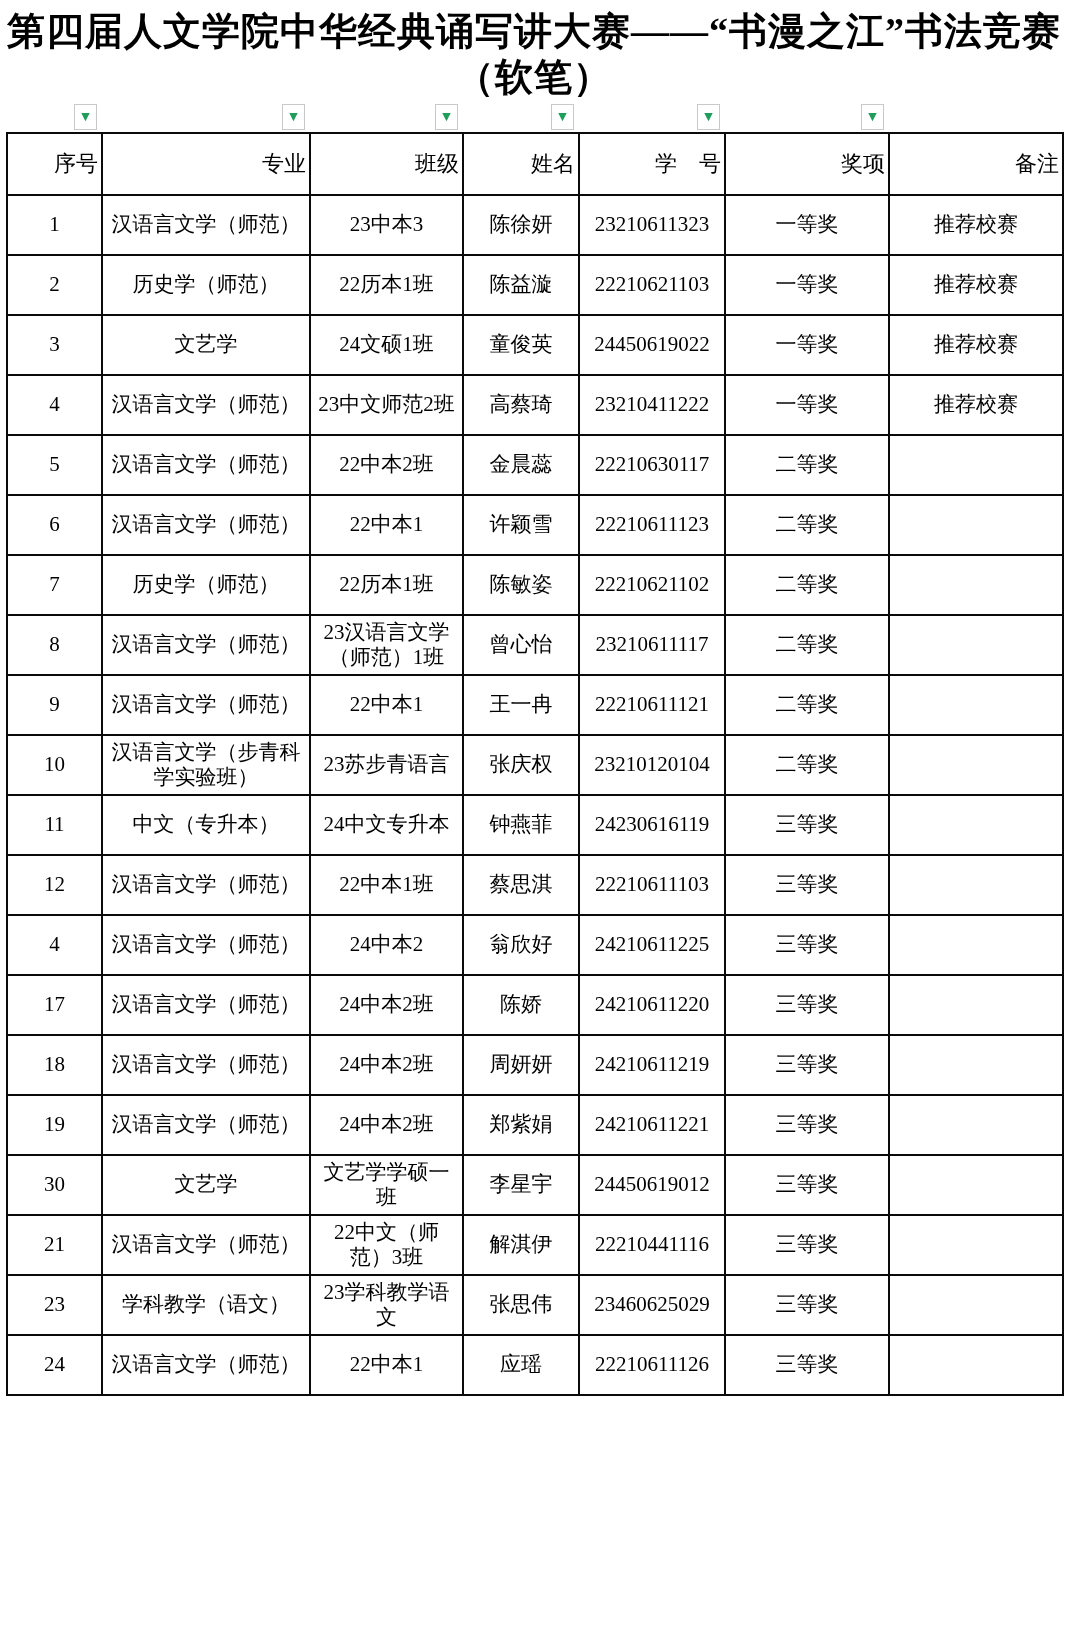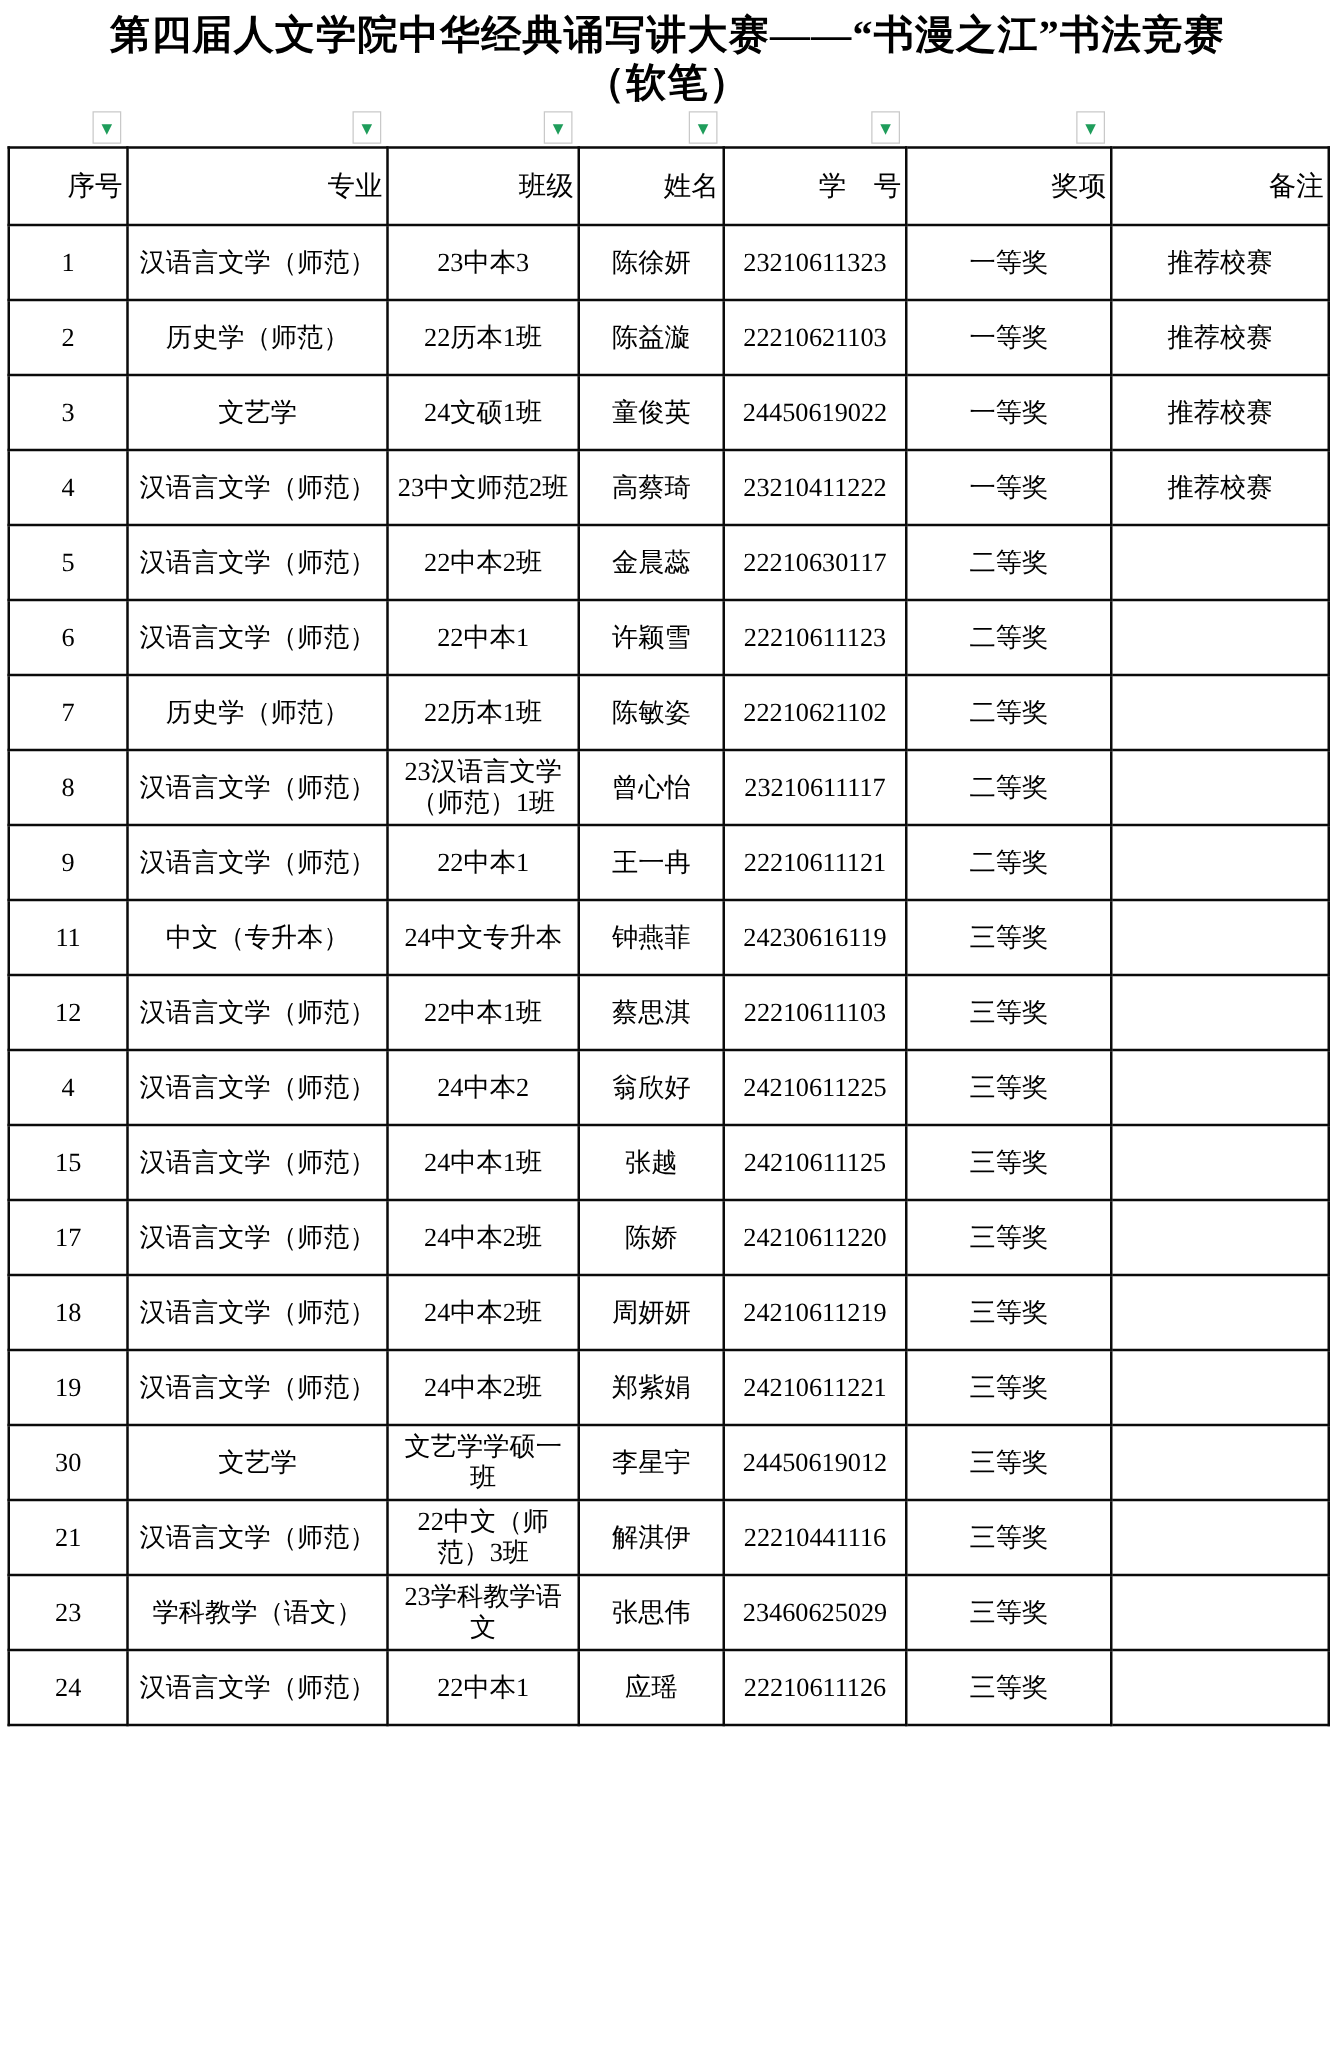--- a/index.html
+++ b/index.html
@@ -14,21 +14,21 @@
   }
   .page {
     position: relative;
     width: 1068px;
     height: 1638px;
   }
   .title-block {
     padding-top: 8px;
     text-align: center;
     font-weight: bold;
-    font-size: 32px;
+    font-size: 38px;
     line-height: 1.22;
     letter-spacing: 1px;
   }
   .filter-row {
     position: relative;
     height: 31px;
   }
   .filter-btn {
     position: absolute;
     top: 3px;
@@ -203,20 +203,29 @@
         <tr>
           <td>9</td>
           <td>汉语言文学（师范）</td>
           <td>22中本1</td>
           <td>王一冉</td>
           <td>22210611121</td>
           <td>二等奖</td>
           <td></td>
         </tr>
         <tr>
+          <td>10</td>
+          <td>汉语言文学（步青科学实验班）</td>
+          <td>23苏步青语言</td>
+          <td>张庆权</td>
+          <td>23210120104</td>
+          <td>二等奖</td>
+          <td></td>
+        </tr>
+        <tr>
           <td>11</td>
           <td>中文（专升本）</td>
           <td>24中文专升本</td>
           <td>钟燕菲</td>
           <td>24230616119</td>
           <td>三等奖</td>
           <td></td>
         </tr>
         <tr>
           <td>12</td>
@@ -230,29 +239,20 @@
         <tr>
           <td>4</td>
           <td>汉语言文学（师范）</td>
           <td>24中本2</td>
           <td>翁欣好</td>
           <td>24210611225</td>
           <td>三等奖</td>
           <td></td>
         </tr>
         <tr>
-          <td>15</td>
-          <td>汉语言文学（师范）</td>
-          <td>24中本1班</td>
-          <td>张越</td>
-          <td>24210611125</td>
-          <td>三等奖</td>
-          <td></td>
-        </tr>
-        <tr>
           <td>17</td>
           <td>汉语言文学（师范）</td>
           <td>24中本2班</td>
           <td>陈娇</td>
           <td>24210611220</td>
           <td>三等奖</td>
           <td></td>
         </tr>
         <tr>
           <td>18</td>

